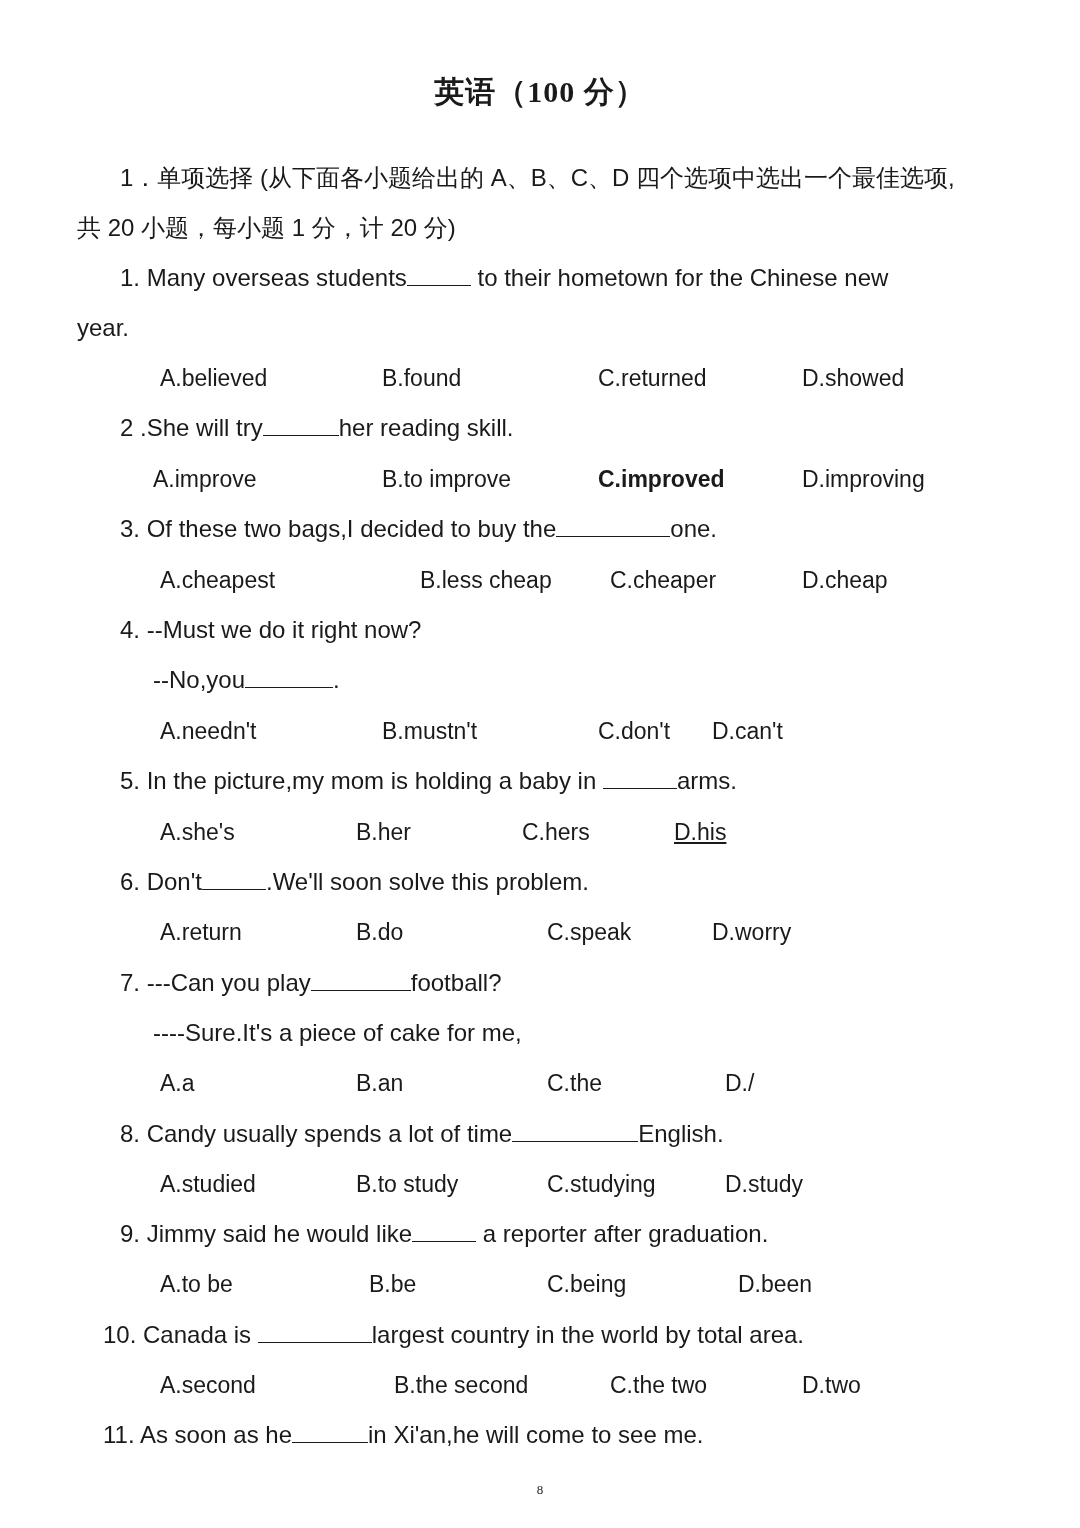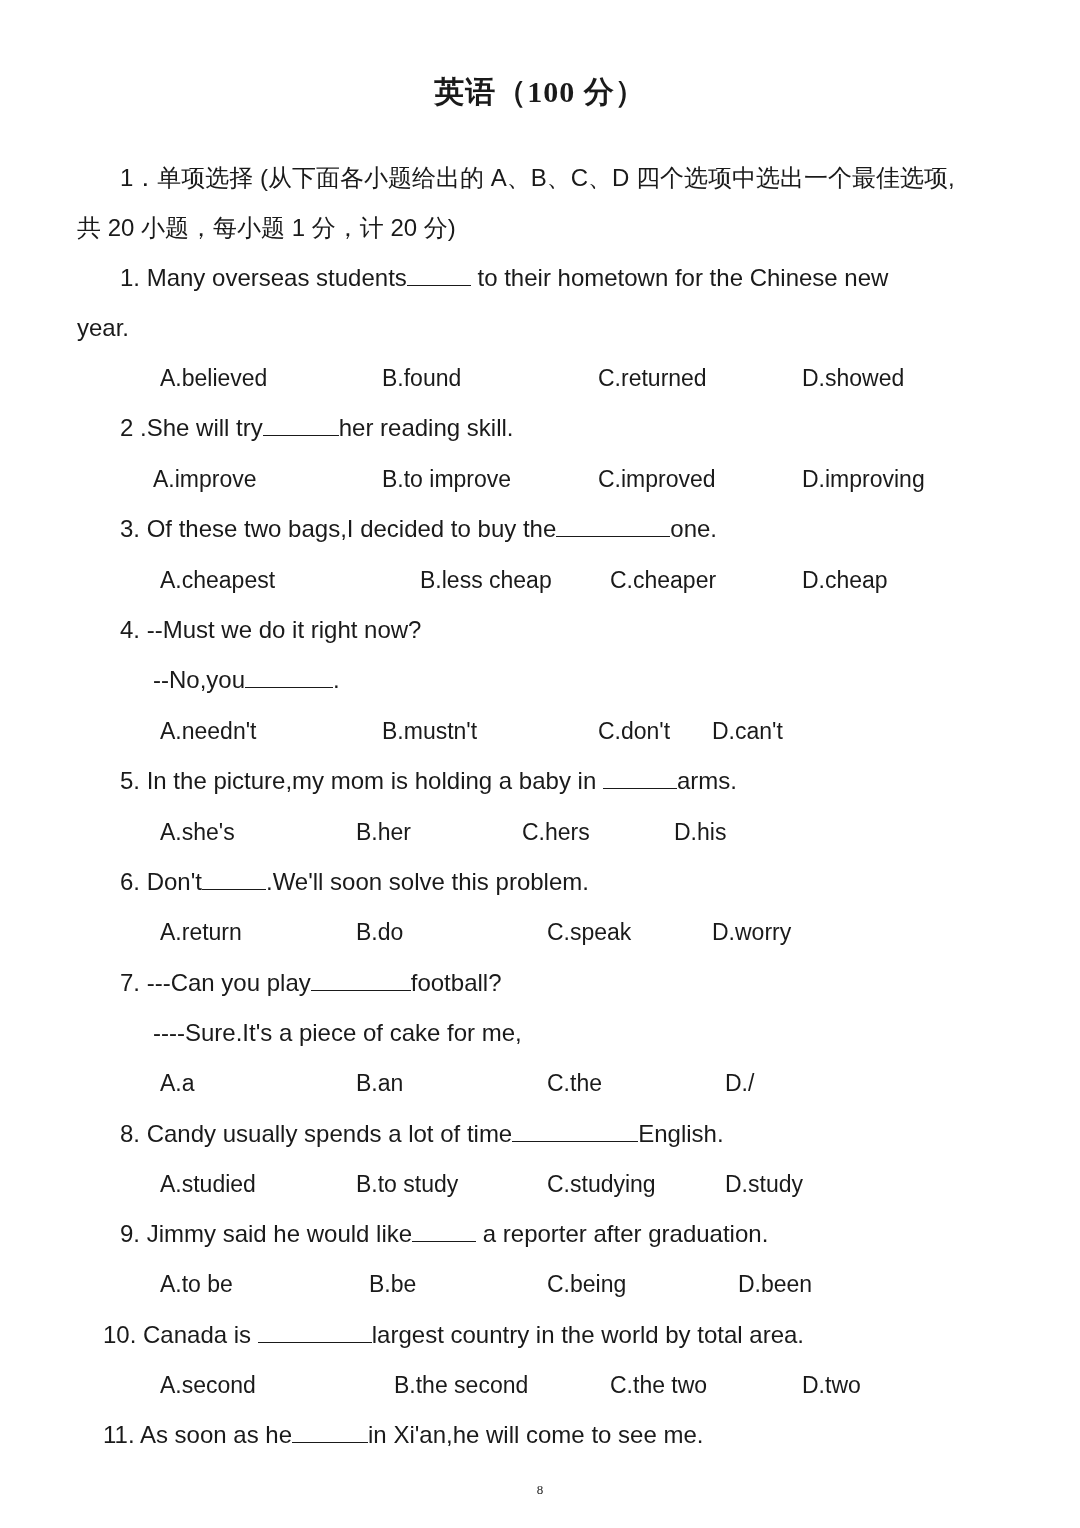--- a/index.html
+++ b/index.html
@@ -36,41 +36,41 @@
 <div class="line" style="top:263px;left:120px;"><span>1. Many overseas students</span><span class="blank" style="width:64px"></span><span> to their hometown for the Chinese new</span></div>
 <div class="line" style="top:313px;left:77px;">year.</div>
 <div class="opt" style="top:363px;left:160px;">A.believed</div>
 <div class="opt" style="top:363px;left:382px;">B.found</div>
 <div class="opt" style="top:363px;left:598px;">C.returned</div>
 <div class="opt" style="top:363px;left:802px;">D.showed</div>
 
 <div class="line" style="top:413px;left:120px;"><span>2 .She will try</span><span class="blank" style="width:76px"></span><span>her reading skill.</span></div>
 <div class="opt" style="top:464px;left:153px;">A.improve</div>
 <div class="opt" style="top:464px;left:382px;">B.to improve</div>
-<div class="opt" style="top:464px;left:598px;">C.improved</div>
+<div class="opt" style="top:464px;left:598px;font-weight:bold;">C.improved</div>
 <div class="opt" style="top:464px;left:802px;">D.improving</div>
 
 <div class="line" style="top:514px;left:120px;"><span>3. Of these two bags,I decided to buy the</span><span class="blank" style="width:114px"></span><span>one.</span></div>
 <div class="opt" style="top:565px;left:160px;">A.cheapest</div>
 <div class="opt" style="top:565px;left:420px;">B.less cheap</div>
 <div class="opt" style="top:565px;left:610px;">C.cheaper</div>
 <div class="opt" style="top:565px;left:802px;">D.cheap</div>
 
 <div class="line" style="top:615px;left:120px;">4. --Must we do it right now?</div>
 <div class="line" style="top:665px;left:153px;"><span>--No,you</span><span class="blank" style="width:88px"></span><span>.</span></div>
 <div class="opt" style="top:716px;left:160px;">A.needn't</div>
 <div class="opt" style="top:716px;left:382px;">B.mustn't</div>
 <div class="opt" style="top:716px;left:598px;">C.don't</div>
 <div class="opt" style="top:716px;left:712px;">D.can't</div>
 
 <div class="line" style="top:766px;left:120px;"><span>5. In the picture,my mom is holding a baby in </span><span class="blank" style="width:74px"></span><span>arms.</span></div>
 <div class="opt" style="top:817px;left:160px;">A.she's</div>
 <div class="opt" style="top:817px;left:356px;">B.her</div>
 <div class="opt" style="top:817px;left:522px;">C.hers</div>
-<div class="opt" style="top:817px;left:674px;">D.his</div>
+<div class="opt" style="top:817px;left:674px;text-decoration:underline;">D.his</div>
 
 <div class="line" style="top:867px;left:120px;"><span>6. Don't</span><span class="blank" style="width:64px"></span><span>.We'll soon solve this problem.</span></div>
 <div class="opt" style="top:917px;left:160px;">A.return</div>
 <div class="opt" style="top:917px;left:356px;">B.do</div>
 <div class="opt" style="top:917px;left:547px;">C.speak</div>
 <div class="opt" style="top:917px;left:712px;">D.worry</div>
 
 <div class="line" style="top:968px;left:120px;"><span>7. ---Can you play</span><span class="blank" style="width:100px"></span><span>football?</span></div>
 <div class="line" style="top:1018px;left:153px;">----Sure.It's a piece of cake for me,</div>
 <div class="opt" style="top:1068px;left:160px;">A.a</div>

